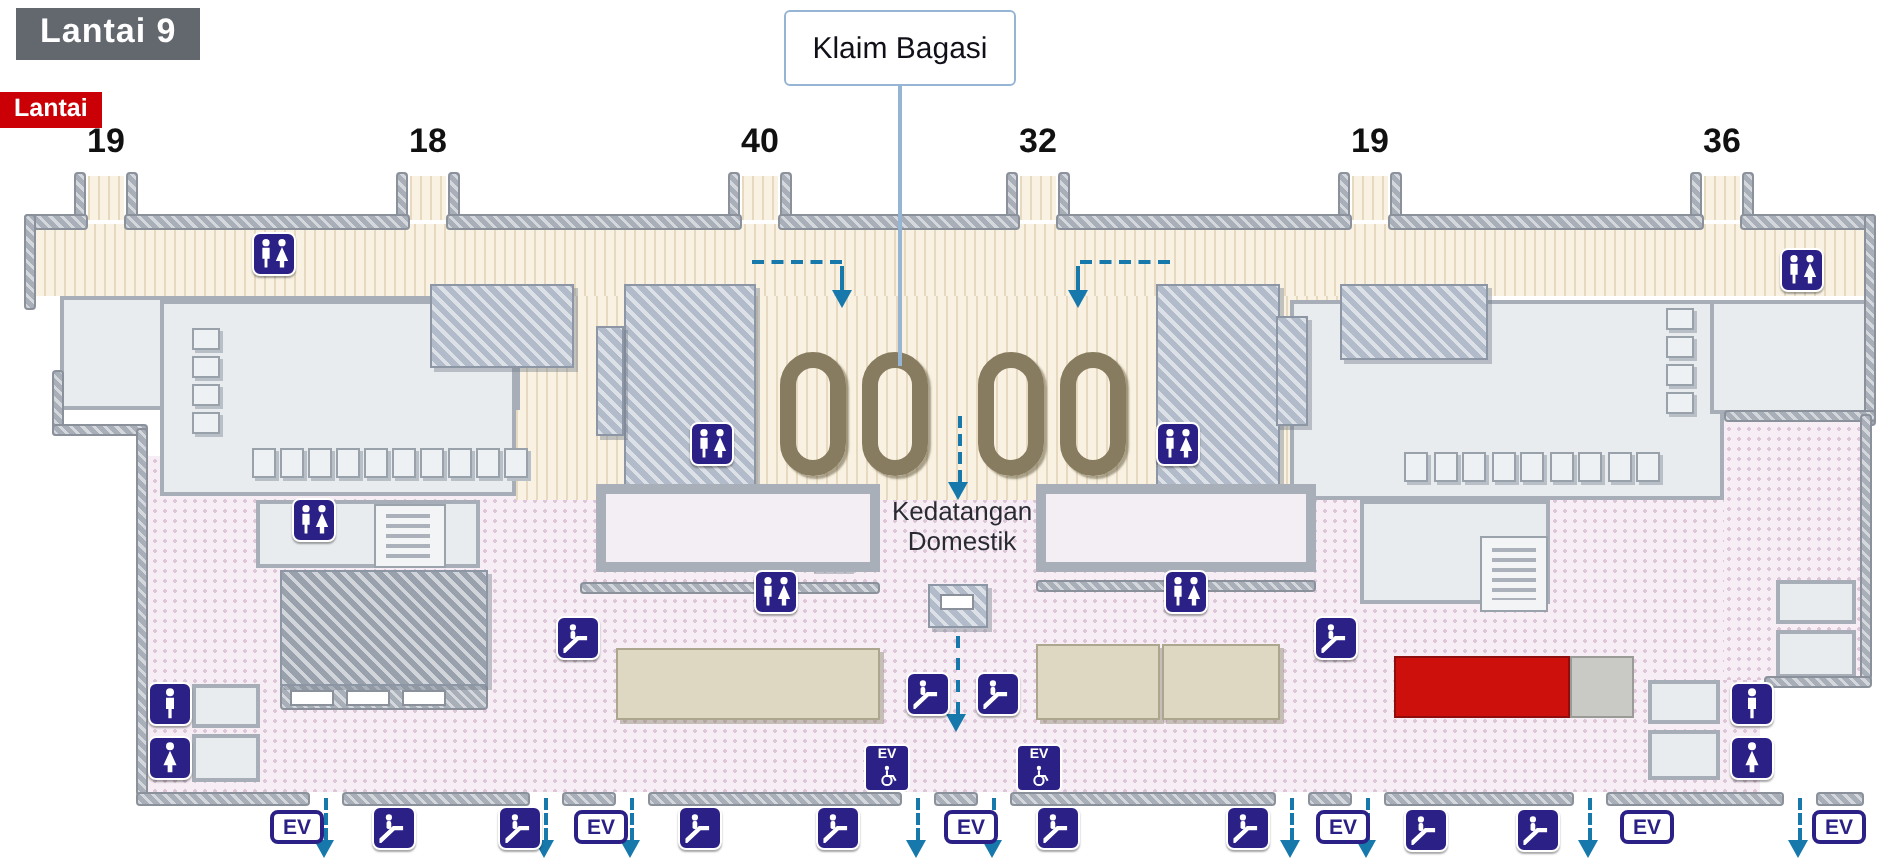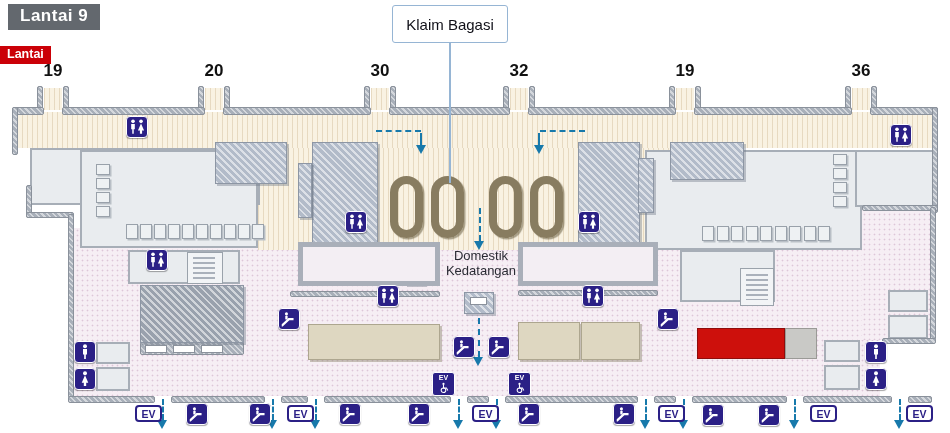--- a/index.html
+++ b/index.html
@@ -69,25 +69,25 @@
       <div class="abs pink" style="left: 862px; top: 207px; width: 72px; height: 133px;"></div>
       <div class="abs cream" style="left: 12px; top: 112px; width: 926px; height: 36px;"></div>
       <div class="abs cream" style="left: 258px; top: 148px; width: 412px; height: 102px;"></div>
       <div class="abs cream" style="left: 44px; top: 88px; width: 18px; height: 22px;"></div>
       <div class="abs wall" style="left: 37px; top: 86px; width: 6px; height: 24px;"></div>
       <div class="abs wall" style="left: 63px; top: 86px; width: 6px; height: 24px;"></div>
       <div class="abs gate-num" style="left: 35px; top: 61px; width: 36px;">19</div>
       <div class="abs cream" style="left: 205px; top: 88px; width: 18px; height: 22px;"></div>
       <div class="abs wall" style="left: 198px; top: 86px; width: 6px; height: 24px;"></div>
       <div class="abs wall" style="left: 224px; top: 86px; width: 6px; height: 24px;"></div>
-      <div class="abs gate-num" style="left: 196px; top: 61px; width: 36px;">20</div>
+      <div class="abs gate-num" style="left: 196px; top: 61px; width: 36px;">18</div>
       <div class="abs cream" style="left: 371px; top: 88px; width: 18px; height: 22px;"></div>
       <div class="abs wall" style="left: 364px; top: 86px; width: 6px; height: 24px;"></div>
       <div class="abs wall" style="left: 390px; top: 86px; width: 6px; height: 24px;"></div>
-      <div class="abs gate-num" style="left: 362px; top: 61px; width: 36px;">30</div>
+      <div class="abs gate-num" style="left: 362px; top: 61px; width: 36px;">40</div>
       <div class="abs cream" style="left: 510px; top: 88px; width: 18px; height: 22px;"></div>
       <div class="abs wall" style="left: 503px; top: 86px; width: 6px; height: 24px;"></div>
       <div class="abs wall" style="left: 529px; top: 86px; width: 6px; height: 24px;"></div>
       <div class="abs gate-num" style="left: 501px; top: 61px; width: 36px;">32</div>
       <div class="abs cream" style="left: 676px; top: 88px; width: 18px; height: 22px;"></div>
       <div class="abs wall" style="left: 669px; top: 86px; width: 6px; height: 24px;"></div>
       <div class="abs wall" style="left: 695px; top: 86px; width: 6px; height: 24px;"></div>
       <div class="abs gate-num" style="left: 667px; top: 61px; width: 36px;">19</div>
       <div class="abs cream" style="left: 852px; top: 88px; width: 18px; height: 22px;"></div>
       <div class="abs wall" style="left: 845px; top: 86px; width: 6px; height: 24px;"></div>
@@ -446,17 +446,17 @@
       <div class="abs ahead" style="left: 789px; top: 420px;"></div>
       <div class="abs vdash" style="left: 899px; top: 399px; width: 0px; height: 21px;"></div>
       <div class="abs ahead" style="left: 894px; top: 420px;"></div>
       <div class="abs hdash" style="left: 376px; top: 130px; width: 45px; height: 0px;"></div>
       <div class="abs vdash" style="left: 420px; top: 133px; width: 0px; height: 12px;"></div>
       <div class="abs ahead" style="left: 415.5px; top: 145px;"></div>
       <div class="abs hdash" style="left: 540px; top: 130px; width: 45px; height: 0px;"></div>
       <div class="abs vdash" style="left: 538px; top: 133px; width: 0px; height: 12px;"></div>
       <div class="abs ahead" style="left: 533.5px; top: 145px;"></div>
       <div class="abs arrival" style="left: 426px; top: 248px;">
+        <div>Kedatangan</div>
         <div>Domestik</div>
-        <div>Kedatangan</div>
       </div>
     </div>
 </div>
 
 </body></html>

